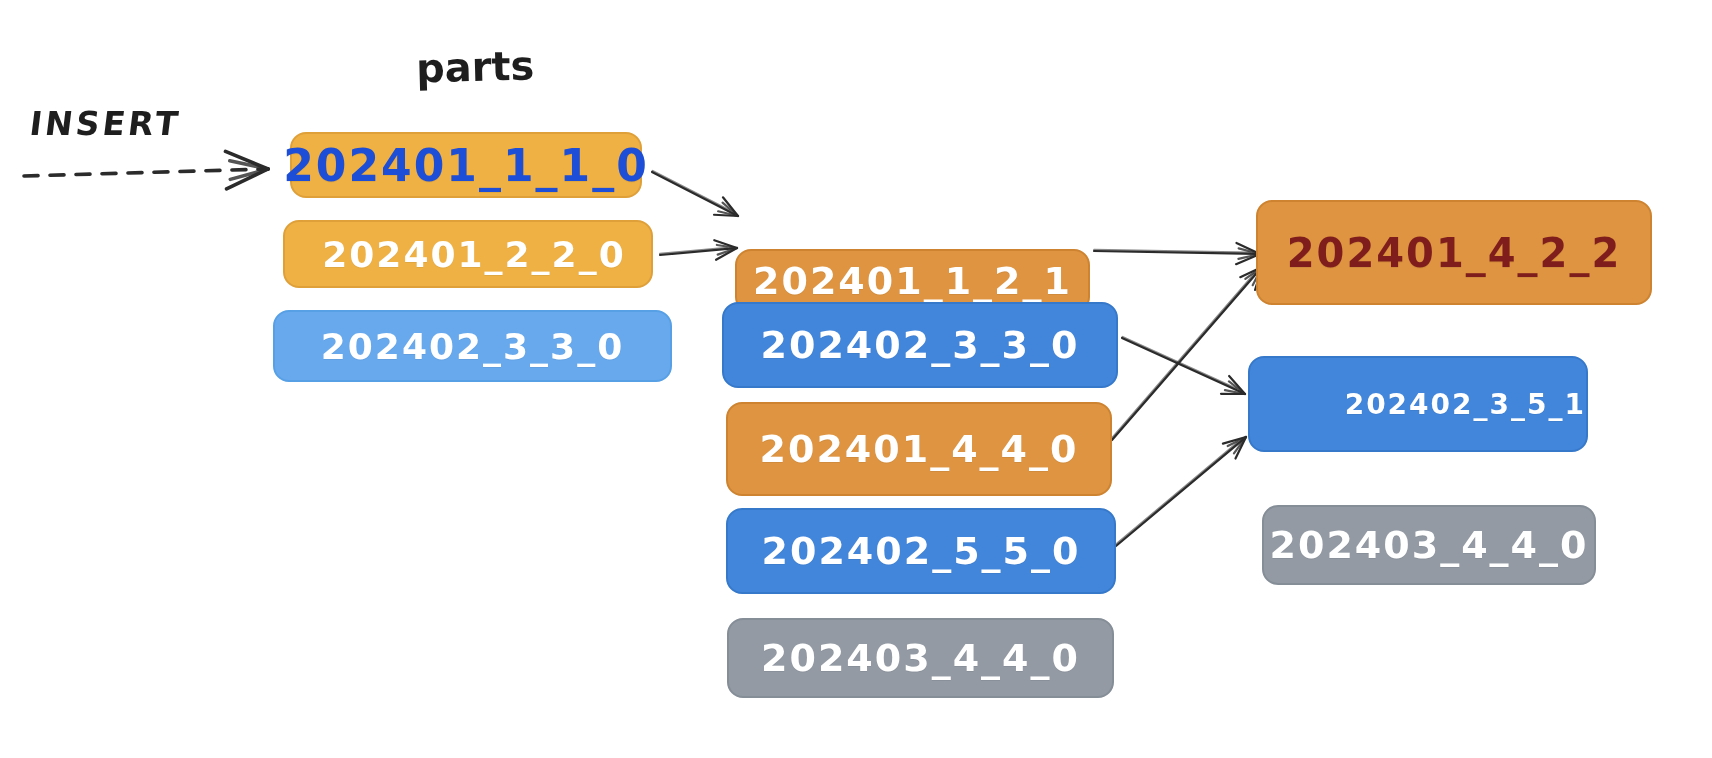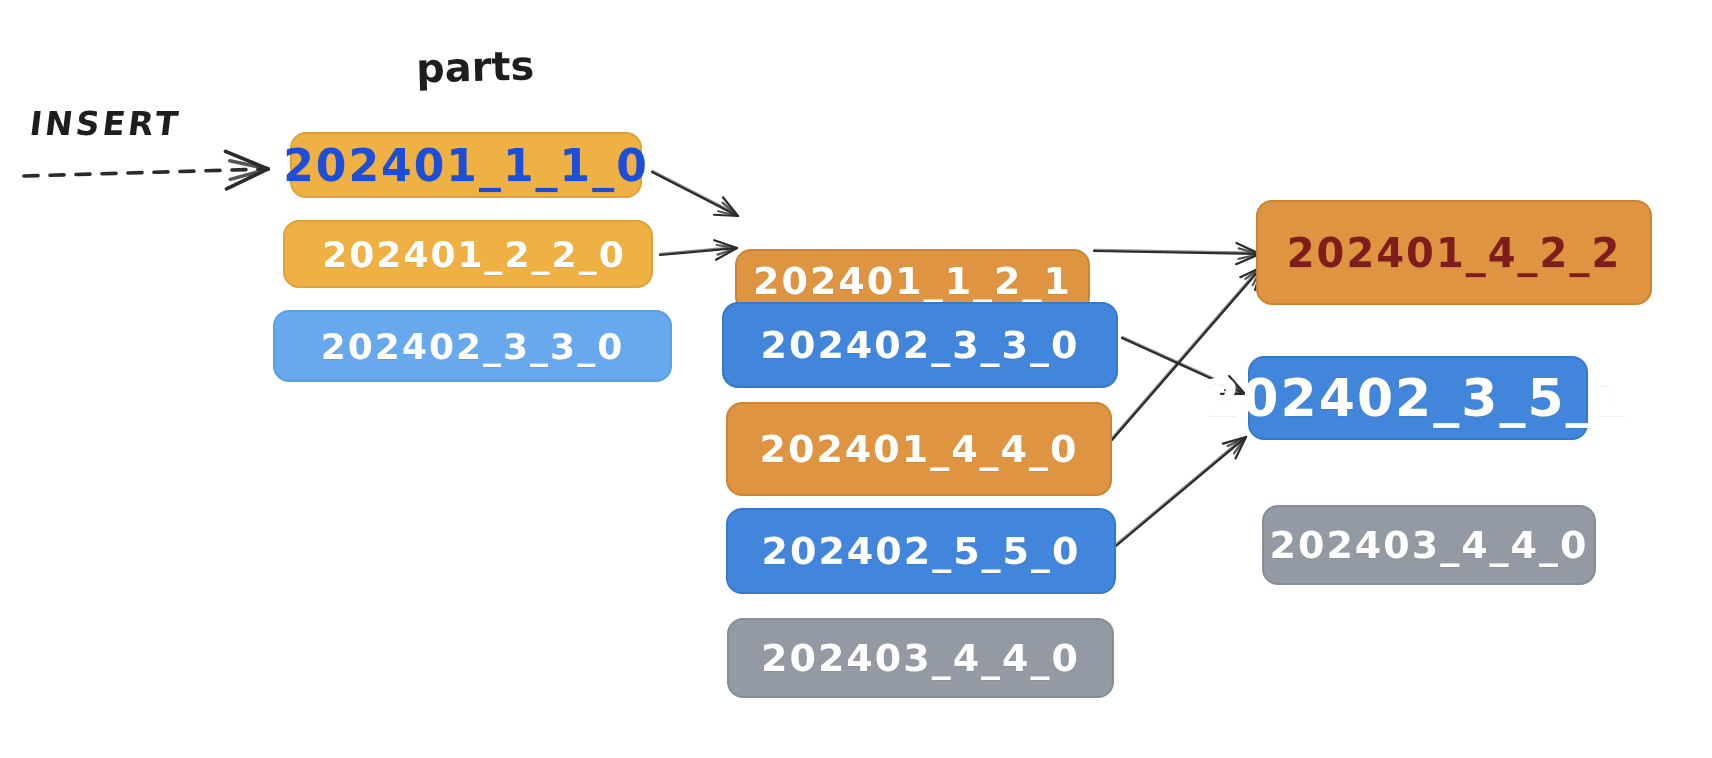--- a/index.html
+++ b/index.html
@@ -116,20 +116,20 @@
       </div>
       <div class="part" style="left: 726px; top: 508px; width: 390px; height: 86px; background: rgb(66, 134, 220); border: 2.5px solid rgb(54, 121, 203); font-size: 38px; color: rgb(255, 255, 255);">
         <span>202402_5_5_0</span>
       </div>
       <div class="part" style="left: 727px; top: 618px; width: 387px; height: 80px; background: rgb(147, 154, 163); border: 2.5px solid rgb(133, 141, 151); font-size: 38px; color: rgb(255, 255, 255);">
         <span>202403_4_4_0</span>
       </div>
       <div class="part" style="left: 1256px; top: 200px; width: 396px; height: 105px; background: rgb(222, 148, 64); border: 2.5px solid rgb(206, 131, 48); font-size: 40px; color: #7f1d1d;">
         <span>202401_4_2_2</span>
       </div>
-      <div class="part" style="left: 1248px; top: 356px; width: 340px; height: 84px; background: rgb(66, 134, 220); border: 2.5px solid rgb(54, 121, 203); font-size: 52px; color: rgb(255, 255, 255);">
+      <div class="part" style="left: 1248px; top: 356px; width: 340px; height: 96px; background: rgb(66, 134, 220); border: 2.5px solid rgb(54, 121, 203); font-size: 28px; color: rgb(255, 255, 255); justify-content: flex-end;">
         <span>202402_3_5_1</span>
       </div>
       <div class="part" style="left: 1262px; top: 505px; width: 334px; height: 80px; background: rgb(147, 154, 163); border: 2.5px solid rgb(133, 141, 151); font-size: 38px; color: rgb(255, 255, 255);">
         <span>202403_4_4_0</span>
       </div>
     </div>
 </div>
 
 </body></html>

